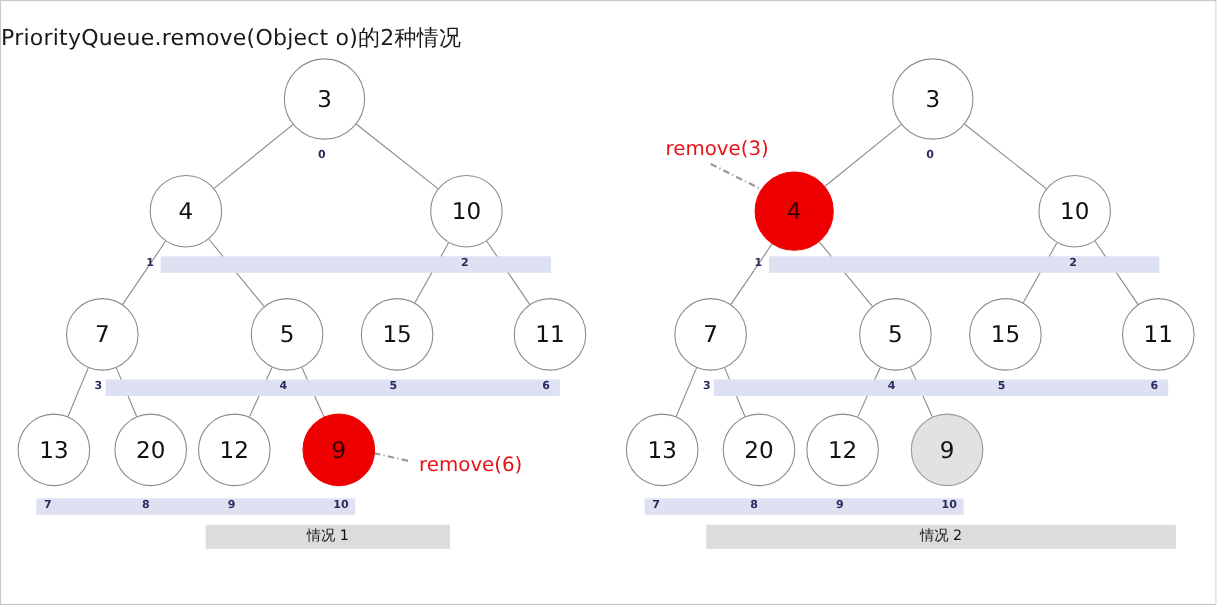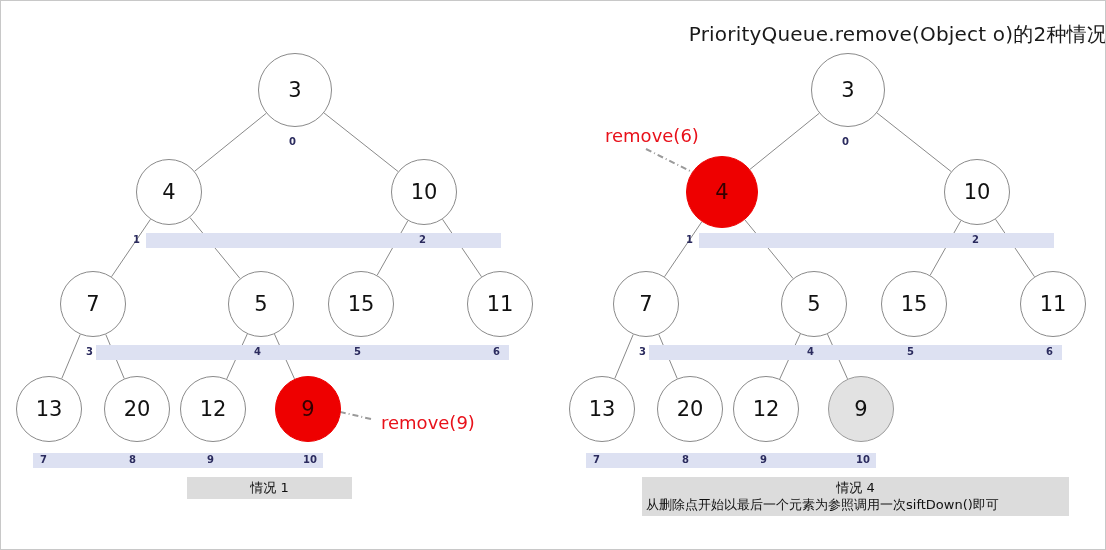--- a/index.html
+++ b/index.html
@@ -15,21 +15,21 @@
     border: 1px solid #c8c8c8;
     box-sizing: border-box;
     overflow: hidden;
     font-family: "DejaVu Sans", "Liberation Sans", sans-serif;
   }
   #title {
     position: absolute;
     left: 0;
     top: 20px;
     width: 1106px;
-    text-align: right;
+    text-align: left;
     font-size: 20px;
     color: #1a1a1a;
     font-family: "DejaVu Sans", "Liberation Sans", sans-serif;
     letter-spacing: 0.2px;
   }
   .panel {
     position: absolute;
     top: 0;
     width: 553px;
     height: 550px;
@@ -151,22 +151,22 @@
       <div class="node" style="left: 135px; top: 158px; width: 66px; height: 66px;">4</div>
       <div class="node" style="left: 390px; top: 158px; width: 66px; height: 66px;">10</div>
       <div class="node" style="left: 59px; top: 270px; width: 66px; height: 66px;">7</div>
       <div class="node" style="left: 227px; top: 270px; width: 66px; height: 66px;">5</div>
       <div class="node" style="left: 327px; top: 270px; width: 66px; height: 66px;">15</div>
       <div class="node" style="left: 466px; top: 270px; width: 66px; height: 66px;">11</div>
       <div class="node" style="left: 15px; top: 375px; width: 66px; height: 66px;">13</div>
       <div class="node" style="left: 103px; top: 375px; width: 66px; height: 66px;">20</div>
       <div class="node" style="left: 179px; top: 375px; width: 66px; height: 66px;">12</div>
       <div class="node red" style="left: 274px; top: 375px; width: 66px; height: 66px;">9</div>
-      <div class="callout" style="left: 380px; top: 411px;">remove(9)</div>
-      <div class="caption" style="left: 186px; top: 476px; width: 165px;">
+      <div class="callout" style="left: 380px; top: 411px;">remove(6)</div>
+      <div class="caption" style="left: 186px; top: 476px; width: 222px;">
         <span class="chead">情况 1</span>
       </div>
     </div>
   <div class="panel" id="panel-right">
       <svg class="edges">
         <line x1="265.24193978382306" y1="112.28033446071468" x2="195.98081534546947" y2="168.34886376795328" stroke="#8a8a8a" stroke-width="1"></line>
         <line x1="323.02337688812275" y1="111.94871660921332" x2="397.1142854781608" y2="170.53222572691786" stroke="#8a8a8a" stroke-width="1"></line>
         <line x1="147.78594893985849" y1="220.7891278781033" x2="110.52954680512973" y2="275.693299445072" stroke="#8a8a8a" stroke-width="1"></line>
         <line x1="190.8506192409605" y1="218.81814516290842" x2="239.05359902911954" y2="277.5000336006673" stroke="#8a8a8a" stroke-width="1"></line>
         <line x1="406.82137909212554" y1="219.76199272511013" x2="376.17862090787446" y2="274.23800727488987" stroke="#8a8a8a" stroke-width="1"></line>
@@ -196,20 +196,19 @@
       <div class="node red" style="left: 132px; top: 155px; width: 72px; height: 72px;">4</div>
       <div class="node" style="left: 390px; top: 158px; width: 66px; height: 66px;">10</div>
       <div class="node" style="left: 59px; top: 270px; width: 66px; height: 66px;">7</div>
       <div class="node" style="left: 227px; top: 270px; width: 66px; height: 66px;">5</div>
       <div class="node" style="left: 327px; top: 270px; width: 66px; height: 66px;">15</div>
       <div class="node" style="left: 466px; top: 270px; width: 66px; height: 66px;">11</div>
       <div class="node" style="left: 15px; top: 375px; width: 66px; height: 66px;">13</div>
       <div class="node" style="left: 103px; top: 375px; width: 66px; height: 66px;">20</div>
       <div class="node" style="left: 179px; top: 375px; width: 66px; height: 66px;">12</div>
       <div class="node grey" style="left: 274px; top: 375px; width: 66px; height: 66px;">9</div>
-      <div class="callout" style="left: 51px; top: 124px;">remove(6)</div>
+      <div class="callout" style="left: 51px; top: 124px;">remove(3)</div>
       <div class="caption" style="left: 88px; top: 476px; width: 427px;">
-        <span class="chead">情况 4</span>
-        <span class="cline">从删除点开始以最后一个元素为参照调用一次siftDown()即可</span>
+        <span class="chead">情况 2</span>
       </div>
     </div>
 
 </div>
 
 </body></html>

